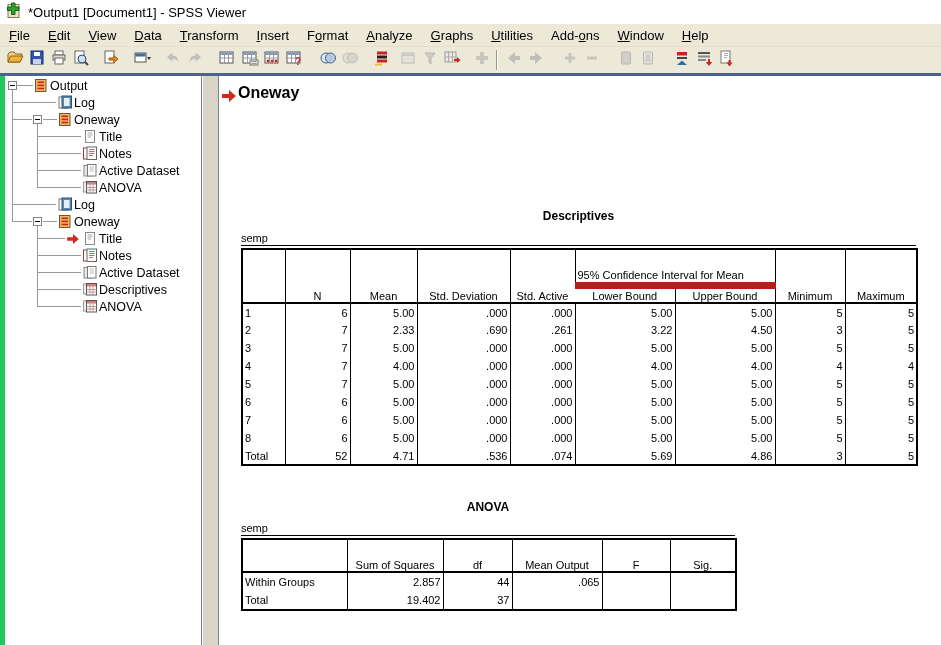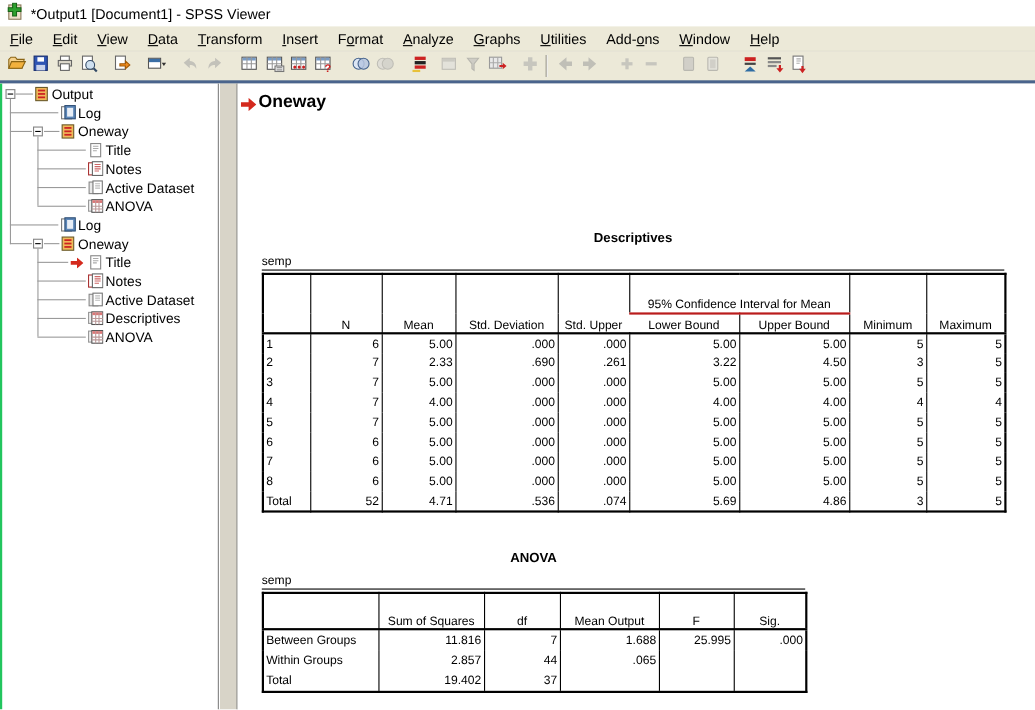--- a/index.html
+++ b/index.html
@@ -20,21 +20,21 @@
   
   .toolbar{height:26px;background:#ece9d8;display:flex;align-items:center;
            padding-left:4px;flex:0 0 auto;border-bottom:3px solid #4a648c;}
   .tbtn{width:22px;height:22px;display:inline-flex;align-items:center;justify-content:center;flex:0 0 auto;}
   .tbtn.disabled{filter:grayscale(1) opacity(.55);}
   .tsep{width:1px;height:20px;background:#9a968a;border-right:1px solid #fff;margin:0 3px;flex:0 0 auto;}
 
   
   .workspace{flex:1 1 auto;display:flex;min-height:0;}
   .tree-panel{width:196px;background:#fff;position:relative;flex:0 0 auto;
-              border-left:2px solid #22c55e;border-right:1px solid #808080;
+              border-left:5px solid #22c55e;border-right:1px solid #808080;
               font-size:12.5px;overflow:hidden;}
   .splitter{width:15px;background:#d8d4c8;border-left:1px solid #fff;
             border-right:1px solid #808080;flex:0 0 auto;cursor:col-resize;}
   .content{flex:1 1 auto;background:#fff;position:relative;overflow:hidden;}
 
   
   .tree-row{position:absolute;height:17px;display:flex;align-items:center;white-space:nowrap;}
   .tree-label{padding:0 2px;}
   .expander{position:absolute;width:9px;height:9px;background:#fff;border:1px solid #848484;
             box-sizing:border-box;}
@@ -58,21 +58,21 @@
                box-sizing:border-box;color:#000;}
   .tbl-wrap{position:absolute;}
 
   table.spss{border-collapse:collapse;table-layout:fixed;border:2px solid #000;
              font-family:"Liberation Sans",sans-serif;font-size:11px;color:#000;}
   table.spss th,table.spss td{border-left:1px solid #000;font-weight:normal;padding:0 2px;
                               overflow:hidden;}
   table.spss tr > *:first-child{border-left:none;}
   table.spss thead{border-bottom:2px solid #000;}
   th.bh{vertical-align:bottom;text-align:center;padding-bottom:3px;}
-  th.ci{border-bottom:2px solid #b91c1c;text-align:center;vertical-align:bottom;padding-bottom:1px;line-height:13px;}
+  th.ci{border-bottom:7px solid #b91c1c;text-align:left;vertical-align:bottom;padding-bottom:1px;line-height:13px;}
   th.sub{text-align:center;vertical-align:bottom;padding-bottom:2px;}
   td.num{text-align:right;padding-right:10px;}
   td.stub{text-align:left;padding-left:3px;}
 </style>
 </head>
 <body>
 
 <div class="window">
 
   <div class="titlebar">
@@ -481,21 +481,21 @@
               <col style="width: 100px;">
               <col style="width: 70px;">
               <col style="width: 72px;">
             </colgroup>
             <thead>
               <tr style="height: 36px;">
                 <th rowspan="2"></th>
                 <th class="bh" rowspan="2">N</th>
                 <th class="bh" rowspan="2">Mean</th>
                 <th class="bh" rowspan="2">Std. Deviation</th>
-                <th class="bh" rowspan="2">Std. Upper</th>
+                <th class="bh" rowspan="2">Std. Active</th>
                 <th class="ci" colspan="2">95% Confidence Interval for Mean</th>
                 <th class="bh" rowspan="2">Minimum</th>
                 <th class="bh" rowspan="2">Maximum</th>
               </tr>
               <tr style="height: 18px;">
                 <th class="sub">Lower Bound</th>
                 <th class="sub">Upper Bound</th>
               </tr>
             </thead>
             <tbody>
@@ -619,28 +619,20 @@
                 <th></th>
                 <th class="bh">Sum of Squares</th>
                 <th class="bh">df</th>
                 <th class="bh">Mean Output</th>
                 <th class="bh">F</th>
                 <th class="bh">Sig.</th>
               </tr>
             </thead>
             <tbody>
               <tr style="height: 19px;">
-                <td class="stub">Between Groups</td>
-                <td class="num">11.816</td>
-                <td class="num">7</td>
-                <td class="num">1.688</td>
-                <td class="num">25.995</td>
-                <td class="num">.000</td>
-              </tr>
-              <tr style="height: 19px;">
                 <td class="stub">Within Groups</td>
                 <td class="num">2.857</td>
                 <td class="num">44</td>
                 <td class="num">.065</td>
                 <td class="num"></td>
                 <td class="num"></td>
               </tr>
               <tr style="height: 19px;">
                 <td class="stub">Total</td>
                 <td class="num">19.402</td>

